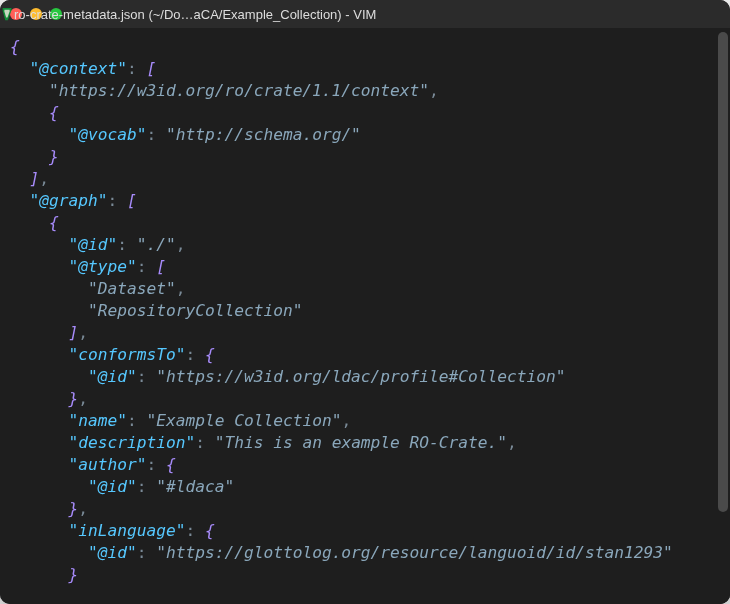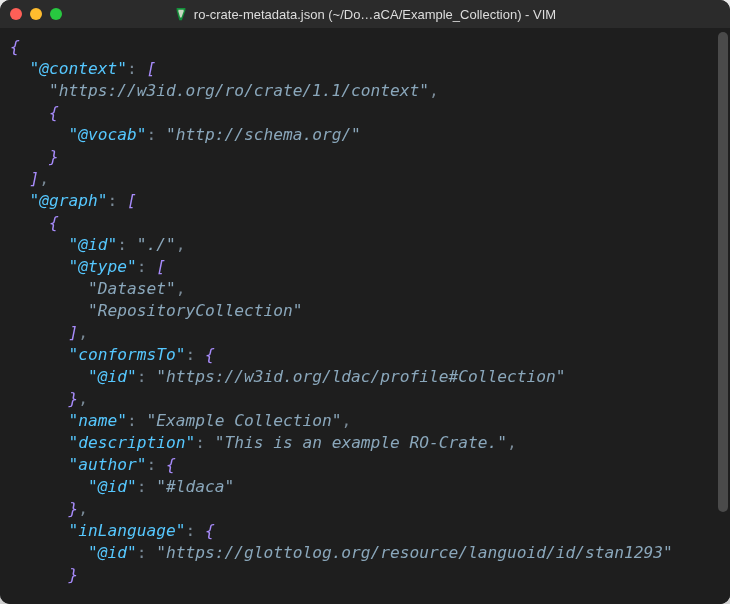--- a/index.html
+++ b/index.html
@@ -31,24 +31,23 @@
     width: 12px; height: 12px;
     border-radius: 50%;
   }
   .light.red { background: #ff5f57; }
   .light.yellow { background: #febc2e; }
   .light.green { background: #28c840; }
   .title-wrap {
     position: absolute;
     left: 0; right: 0;
     display: flex;
-    justify-content: center;
     align-items: center;
     pointer-events: none;
-    gap: 6px;
+    gap: 0;
   }
   .title-icon {
     width: 14px; height: 14px;
     display: inline-flex;
     align-items: center;
     justify-content: center;
   }
   .title-text {
     color: #ddd;
     font-size: 13px;

